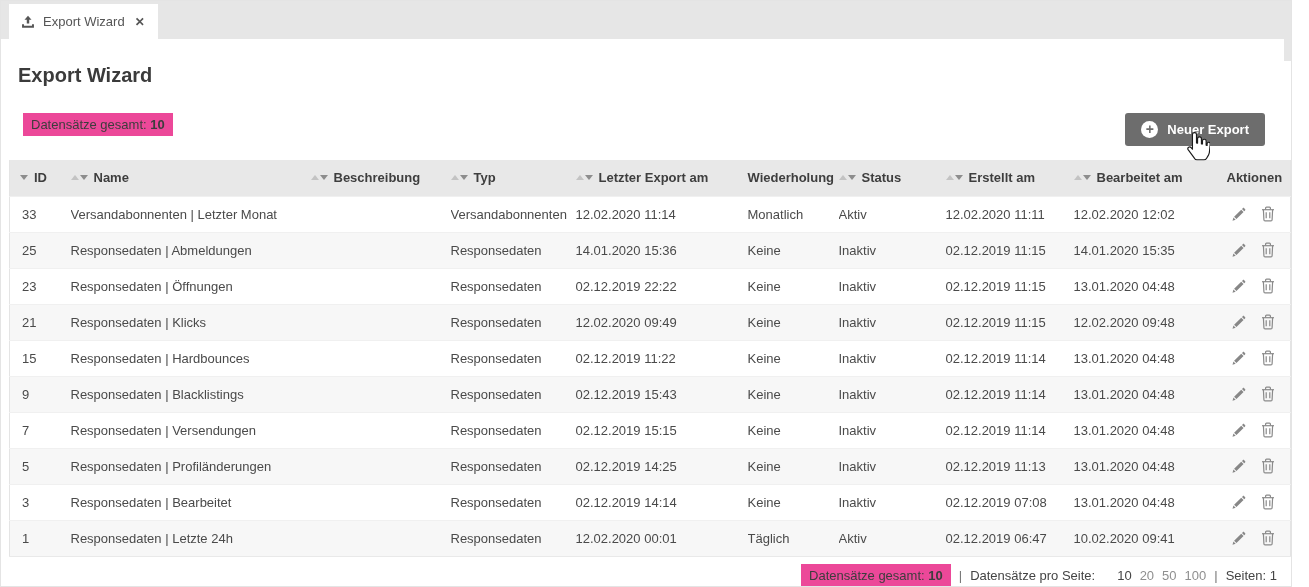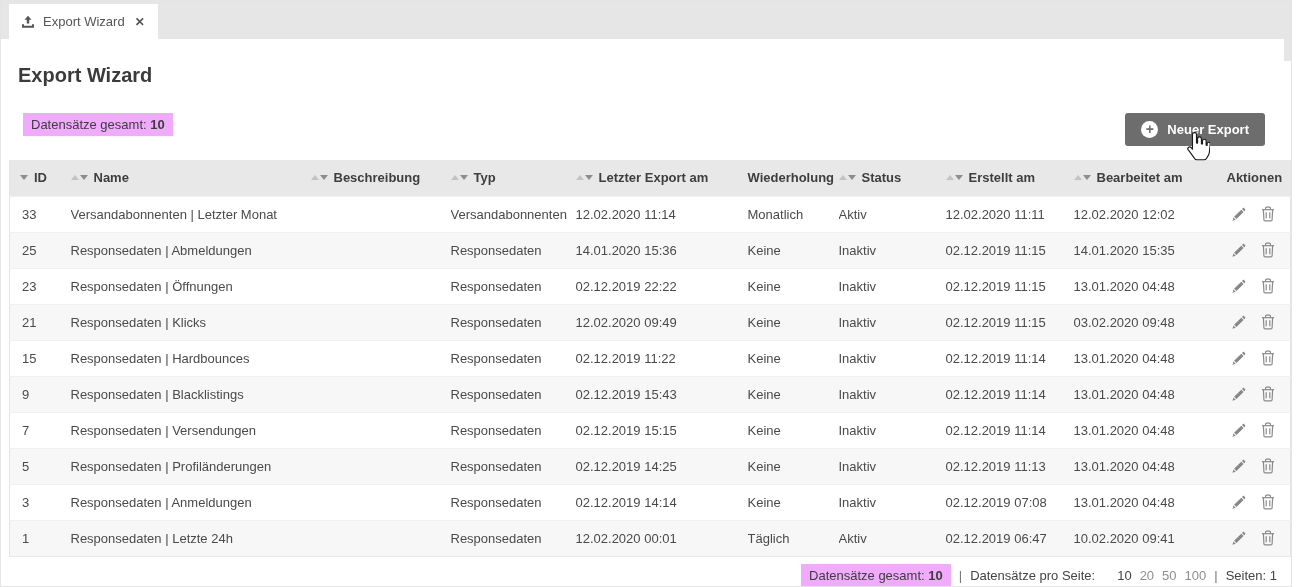--- a/index.html
+++ b/index.html
@@ -15,21 +15,21 @@
          cursor:pointer; }
   .tab-icon { margin-right:8px; display:inline-flex; }
   .tab-close { margin-left:10px; font-size:12px; font-weight:bold; color:#555; }
   .right-sliver { position:absolute; top:38px; right:0; width:7px; height:22px;
                   background:#e6e6e6; }
 
   .page-title { margin:25px 0 0 17px; font-size:20px; font-weight:bold; color:#3b3b3b; }
 
   
   .toolbar { display:flex; align-items:flex-start; margin:26px 26px 0 22px; height:34px; }
-  .badge { display:inline-block; background:#f0abfc; color:#3d3d3d; font-size:13px;
+  .badge { display:inline-block; background:#ec4899; color:#3d3d3d; font-size:13px;
            padding:4px 8px; white-space:nowrap; }
   .badge b { font-weight:bold; }
   .btn-new { margin-left:auto; display:inline-flex; align-items:center; gap:9px;
              height:33px; padding:0 16px; background:#6d6d6d; color:#fff;
              border:none; border-radius:3px; font-family:inherit; font-size:13px;
              font-weight:bold; cursor:pointer; }
   .plus-circle { width:17px; height:17px; border-radius:50%; background:#fff;
                  color:#6d6d6d; font-size:14px; font-weight:bold; line-height:16px;
                  text-align:center; }
 
@@ -278,21 +278,21 @@
 
     <tr>
       <td class="cell c-id">21</td>
       <td class="cell">Responsedaten | Klicks</td>
       <td class="cell"></td>
       <td class="cell">Responsedaten</td>
       <td class="cell">12.02.2020 09:49</td>
       <td class="cell">Keine</td>
       <td class="cell">Inaktiv</td>
       <td class="cell">02.12.2019 11:15</td>
-      <td class="cell">03.02.2020 09:48</td>
+      <td class="cell">12.02.2020 09:48</td>
       <td class="c-actions">
         <span class="act">
           <svg width="15" height="15" viewBox="0 0 16 16" fill="#878787">
             <path d="M1.6 14.6 L2.6 11.2 L5 13.6 L1.6 14.6 Z M3.3 10.4 L10.9 2.8 L13.4 5.3 L5.8 12.9 Z M11.7 2.1 L12.6 1.2 C13 0.8 13.6 0.8 14 1.2 L15 2.2 C15.4 2.6 15.4 3.2 15 3.6 L14.1 4.5 Z"></path>
           </svg>
         </span>
         <span class="act">
           <svg width="14" height="16" viewBox="0 0 14 16" fill="none" stroke="#8a8a8a" stroke-width="1.2">
             <path d="M1 3.7 H13"></path>
             <path d="M4.6 3.5 V2.1 C4.6 1.6 5 1.2 5.5 1.2 H8.5 C9 1.2 9.4 1.6 9.4 2.1 V3.5"></path>
@@ -406,21 +406,21 @@
             <path d="M4.6 3.5 V2.1 C4.6 1.6 5 1.2 5.5 1.2 H8.5 C9 1.2 9.4 1.6 9.4 2.1 V3.5"></path>
             <path d="M2.4 3.9 L2.9 13.7 C2.9 14.3 3.4 14.8 4 14.8 H10 C10.6 14.8 11.1 14.3 11.1 13.7 L11.6 3.9"></path>
             <path d="M5.2 6.3 V12.3 M8.8 6.3 V12.3"></path>
           </svg>
         </span>
       </td>
     </tr>
 
     <tr>
       <td class="cell c-id">3</td>
-      <td class="cell">Responsedaten | Anmeldungen</td>
+      <td class="cell">Responsedaten | Bearbeitet</td>
       <td class="cell"></td>
       <td class="cell">Responsedaten</td>
       <td class="cell">02.12.2019 14:14</td>
       <td class="cell">Keine</td>
       <td class="cell">Inaktiv</td>
       <td class="cell">02.12.2019 07:08</td>
       <td class="cell">13.01.2020 04:48</td>
       <td class="c-actions">
         <span class="act">
           <svg width="15" height="15" viewBox="0 0 16 16" fill="#878787">

